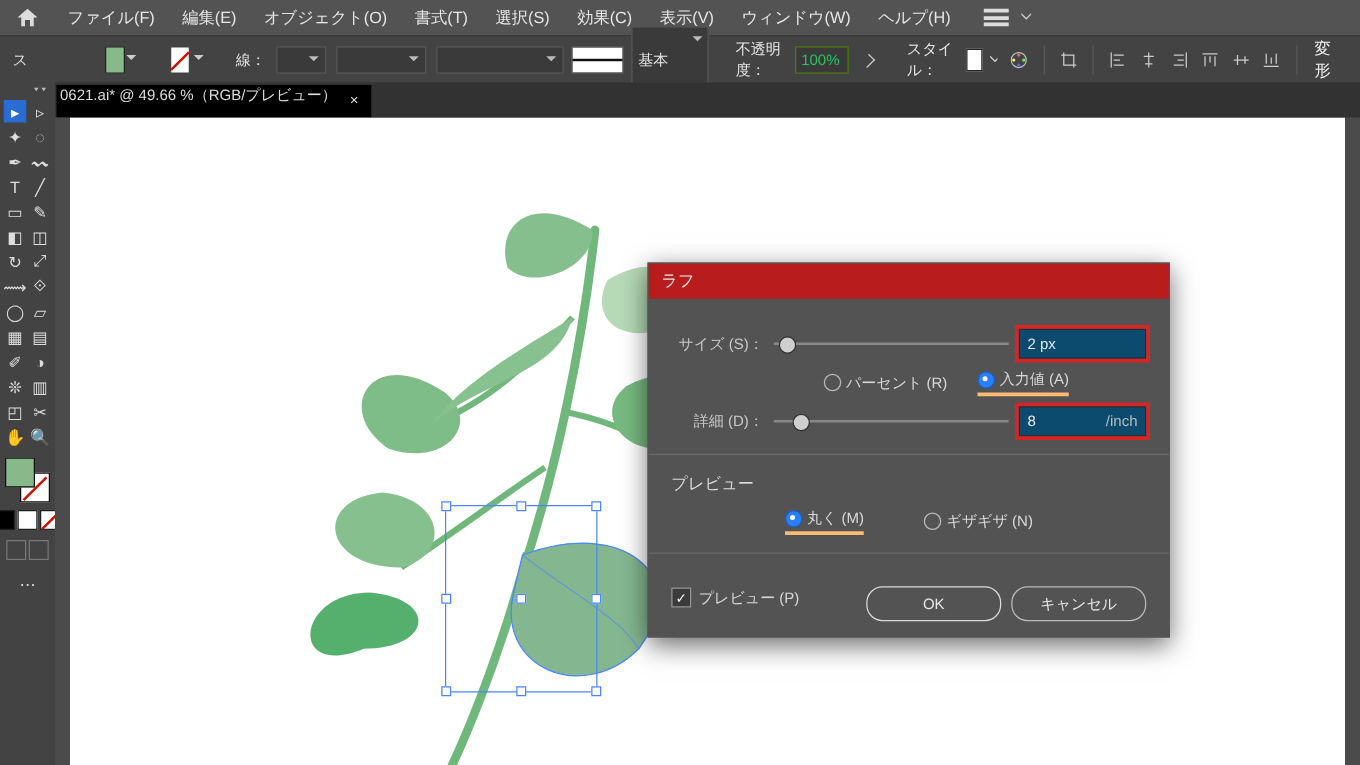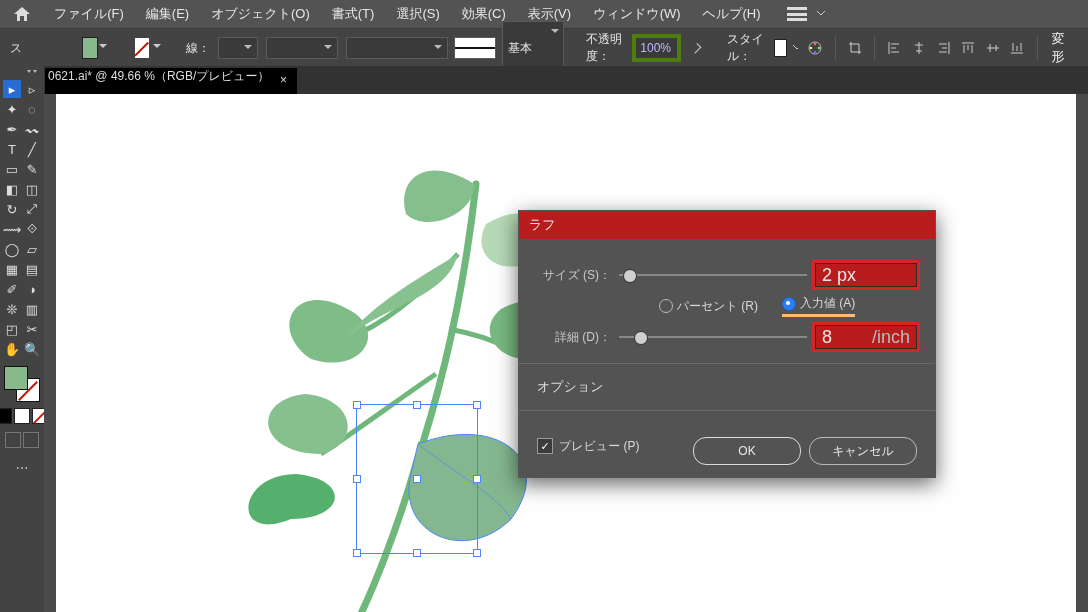--- a/index.html
+++ b/index.html
@@ -102,22 +102,22 @@
     background:#3a3a3a;border:1px solid #5a5a5a;
     display:flex;align-items:center;font-size:12px;
     position:relative;
   }
   .profile-box::after{
     content:""; position:absolute; top:7px; right:4px;
     border:4px solid transparent; border-top-color:#bbb;
   }
   .opacity-field {
     height:20px; width:48px;
-    background:#3a3a3a; border:4px solid #4d7c0f;
-    color:#c4b5fd; font-size:12px;
+    background:#3a3a3a; border:1px solid #4d7c0f;
+    color:#22c55e; font-size:12px;
     display:flex;align-items:center;padding:0 4px;
   }
   .caret-r {
     width: 8px; height: 8px; margin: 0 6px;
     border-top:1px solid #ccc;border-right:1px solid #ccc;
     transform: rotate(45deg);
   }
   .sep { width:1px; height:24px; background:#5a5a5a; margin:0 6px; }
   .right-icons { margin-left: auto; display:flex; align-items:center; gap:2px; padding-right:6px;}
   .right-icons .ibtn {
@@ -247,22 +247,22 @@
   }
   .dialog .slider .track{
     position:absolute; left:0; right:0; top:7px; height:2px; background:#888;
   }
   .dialog .slider .thumb{
     position:absolute; top:2px; width:12px; height:12px; border-radius:50%;
     background:#cfcfcf; border:1px solid #333;
   }
   .valuebox {
     width:88px; height:22px;
-    background:#b91c1c; border:1px solid #2b2b2b;
-    color:#e8e8e8; font-size:18px;
+    background:#0c4a6e; border:1px solid #2b2b2b;
+    color:#e8e8e8; font-size:12px;
     display:flex;align-items:center;padding:0 6px;
     position:relative;
   }
   .valuebox .unit { position:absolute; right:6px; color:#bbb;}
   .redbox { outline: 3px solid #d42626; }
   .underline-red { border-bottom: 3px solid #fdba74; padding-bottom:2px; }
 
   .radio {
     width:12px;height:12px;border-radius:50%;
     border:1px solid #bbb; background:#535353;
@@ -557,21 +557,29 @@
           <div class="thumb" style="left:8%"></div>
       </div>
       <div class="valuebox redbox">
         <span>8</span>
         <span class="unit">/inch</span>
       </div>
     </div>
 
     <div class="hr"></div>
 
-    <div class="section-title">オプション</div>
+    <div class="section-title">プレビュー</div>
+    <div class="row" style="justify-content:center;gap:48px">
+      <label class="underline-red">
+        <span class="radio checked"></span><span>丸く (M)</span>
+      </label>
+      <label>
+        <span class="radio"></span><span>ギザギザ (N)</span>
+      </label>
+    </div>
 
     <div class="hr"></div>
 
     <div class="bottom-row">
       <label style="display:flex;align-items:center">
         <span class="checkbox">✓</span>
           <span>プレビュー (P)</span>
       </label>
       <div class="buttons">
         <div class="pillbtn primary">OK</div>

